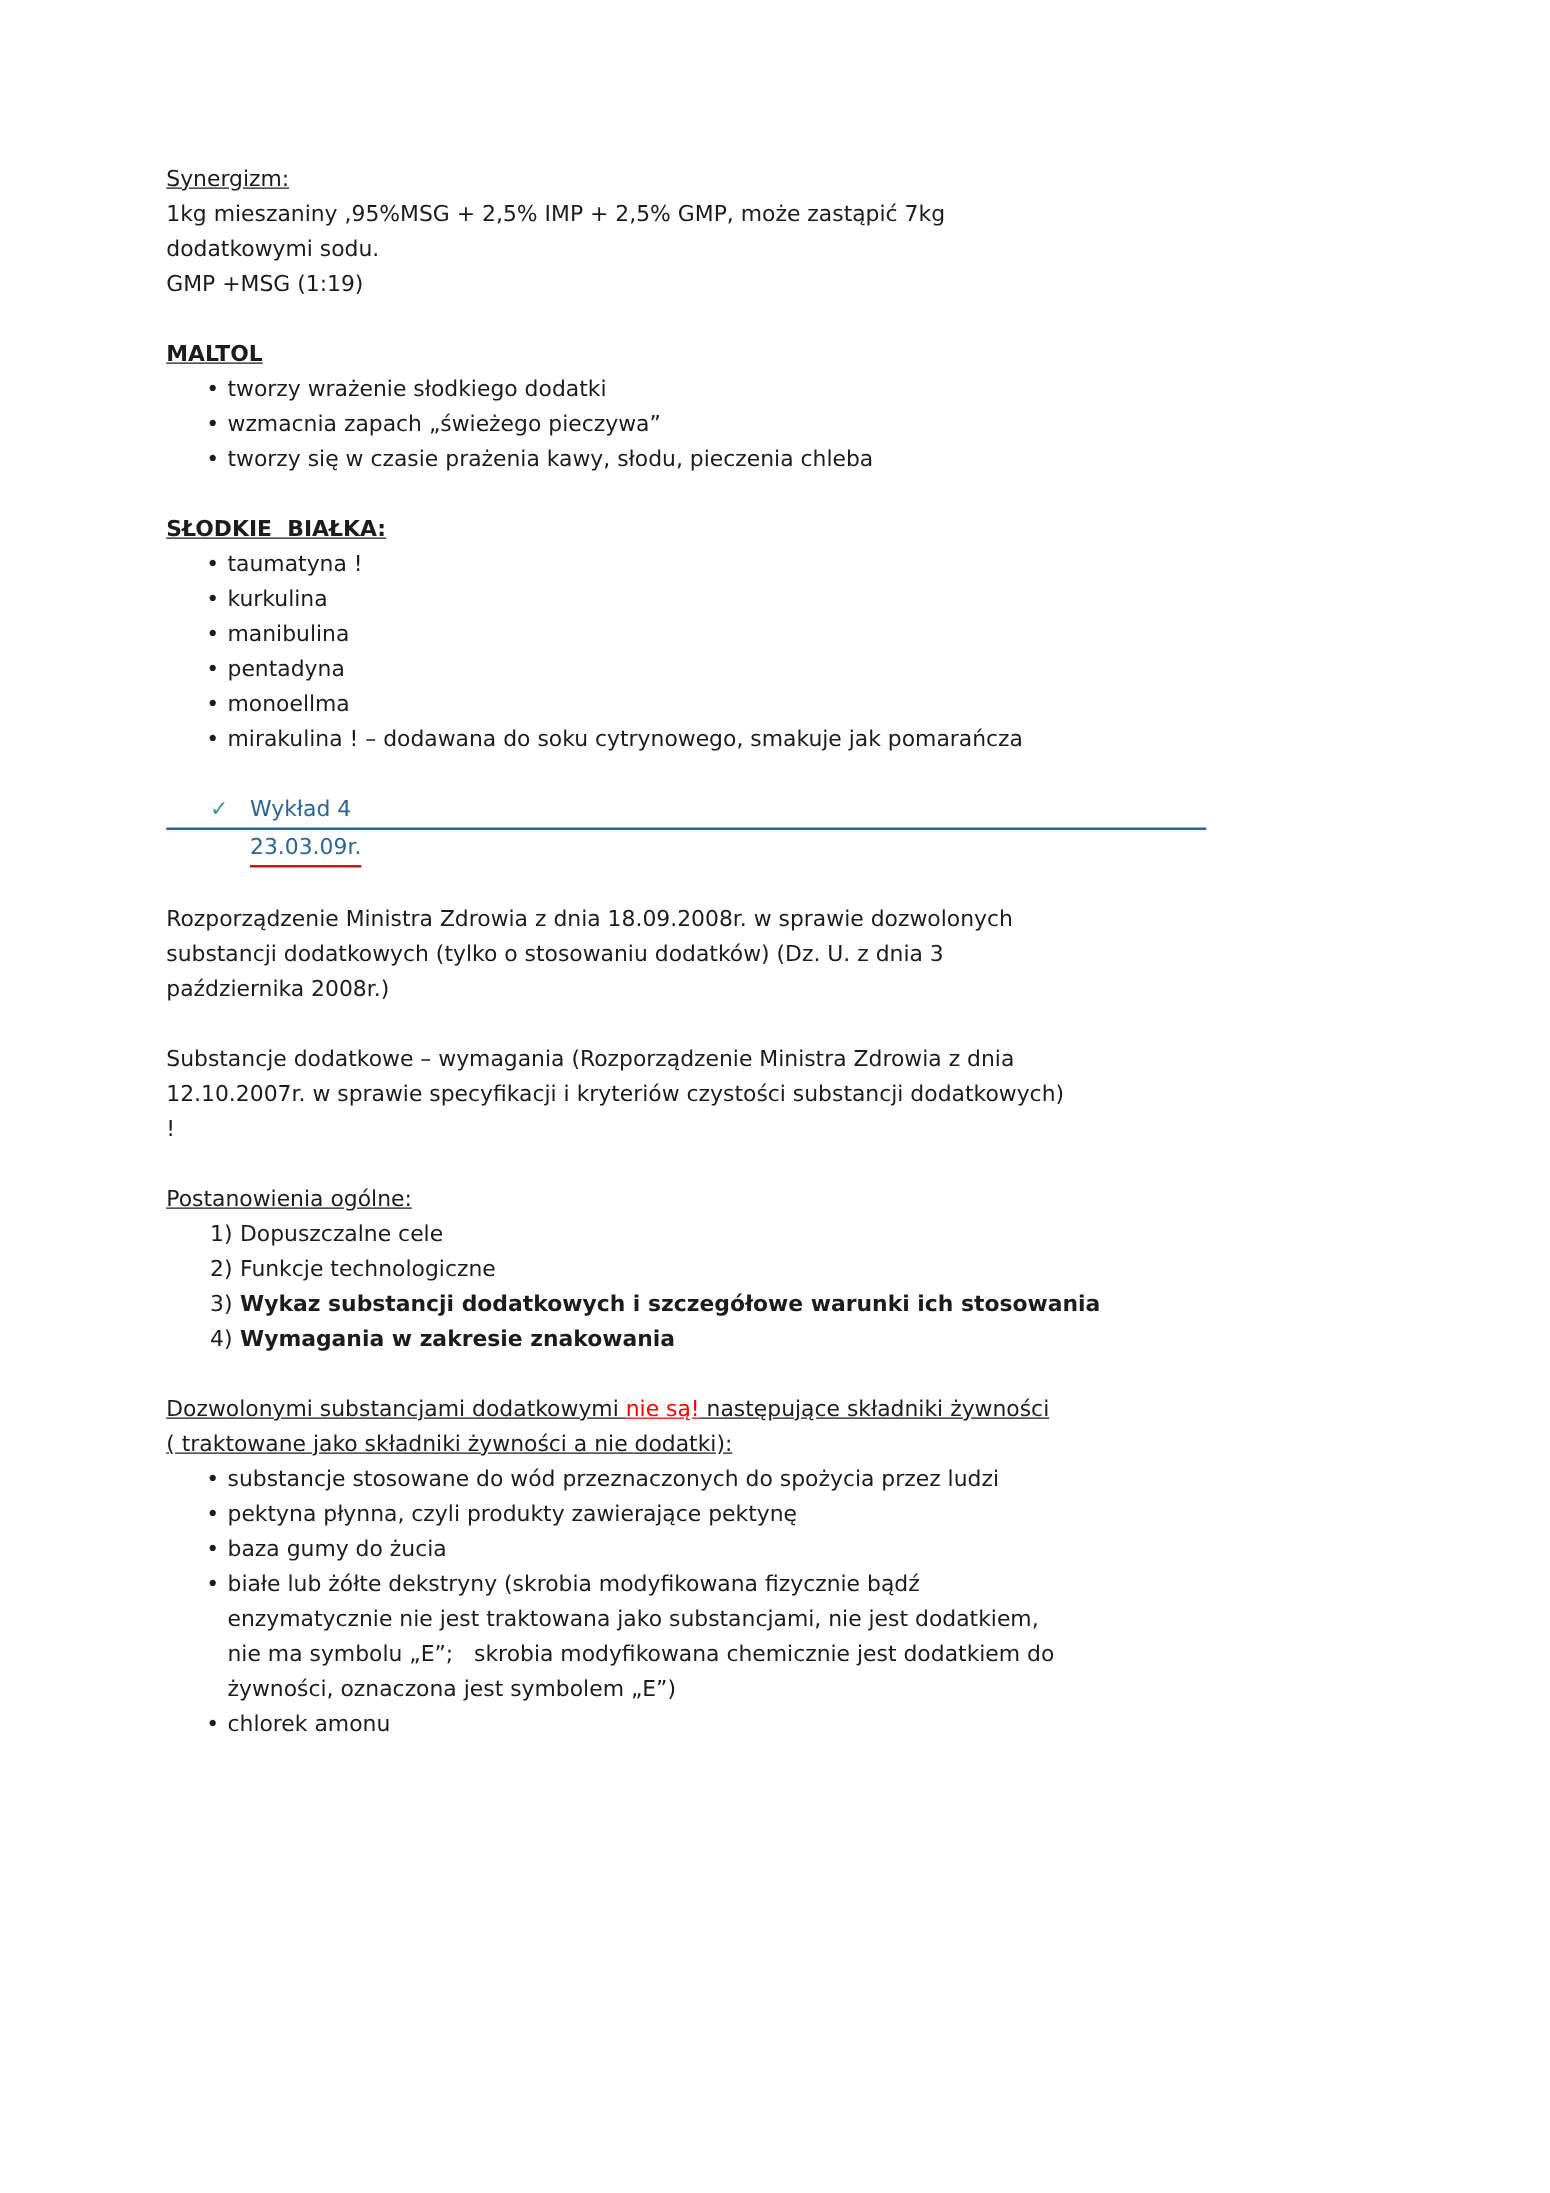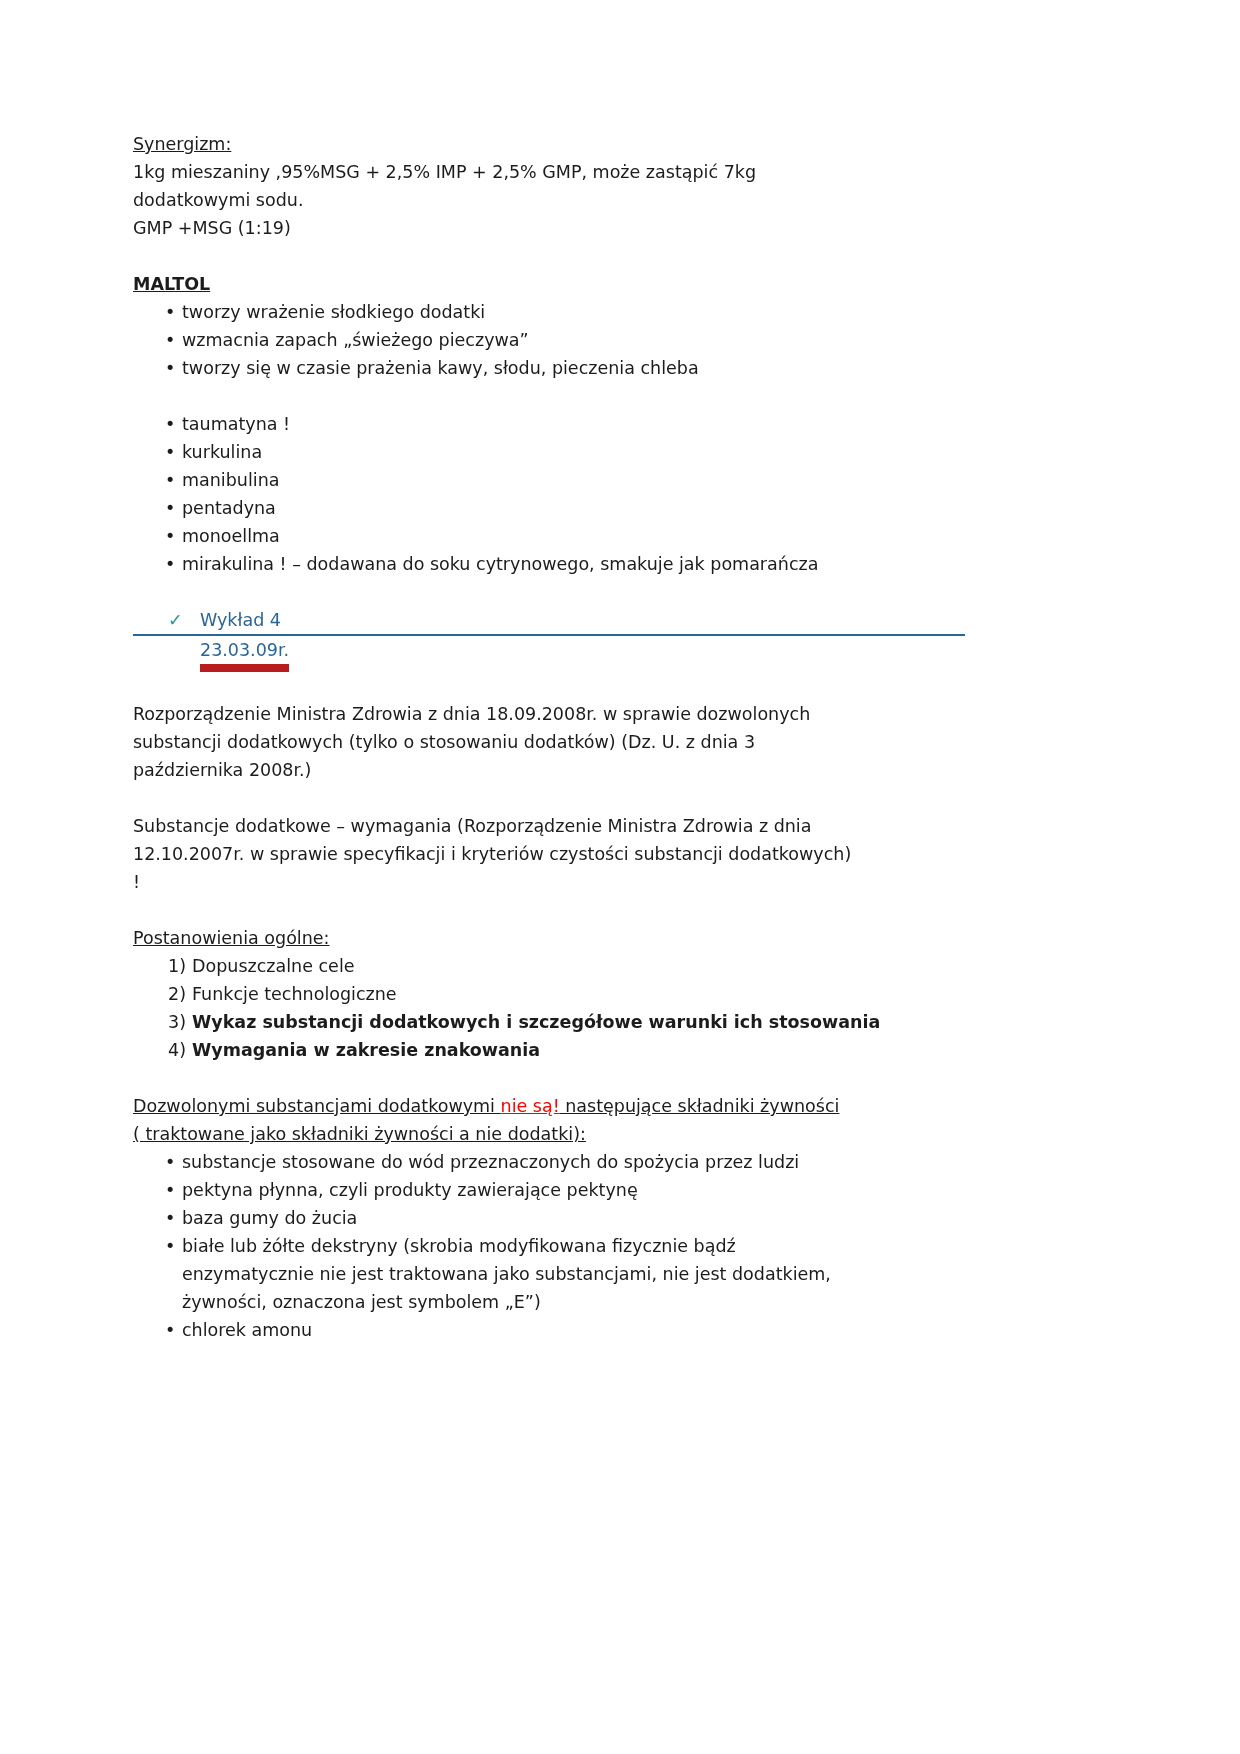--- a/index.html
+++ b/index.html
@@ -50,21 +50,21 @@
     color: #2E9A98;
     font-weight: bold;
   }
   .wyklad-title {
     flex: 1;
     color: #2B6596;
   }
   .wyklad-date-row { padding-left: 67px; }
   .wyklad-date {
     color: #2B6596;
-    border-bottom: 8px solid #b91c1c;
+    border-bottom: 2px solid #b91c1c;
     display: inline-block;
   }
   .red-bold {
     color: #FF0000;
     font-weight: normal;
     text-decoration: underline;
   }
 </style>
 </head>
 <body>
@@ -81,20 +81,21 @@
   <section class="gap">
     <p class="u b">MALTOL</p>
     <ul class="bullets">
       <li><span>tworzy wrażenie słodkiego dodatki</span></li>
       <li><span>wzmacnia zapach „świeżego pieczywa”</span></li>
       <li><span>tworzy się w czasie prażenia kawy, słodu, pieczenia chleba</span></li>
     </ul>
   </section>
 
   <section class="gap">
+    <p class="u b">SŁODKIE &nbsp;BIAŁKA:</p>
     <ul class="bullets">
       <li><span>taumatyna !</span></li>
       <li><span>kurkulina</span></li>
       <li><span>manibulina</span></li>
       <li><span>pentadyna</span></li>
       <li><span>monoellma</span></li>
       <li><span>mirakulina ! – dodawana do soku cytrynowego, smakuje jak pomarańcza</span></li>
     </ul>
   </section>
 
@@ -137,19 +138,20 @@
     <div class="line">
       <span class="u">( traktowane jako składniki żywności a nie dodatki):</span>
     </div>
     <ul class="bullets">
       <li><span>substancje stosowane do wód przeznaczonych do spożycia przez ludzi</span></li>
       <li><span>pektyna płynna, czyli produkty zawierające pektynę</span></li>
       <li><span>baza gumy do żucia</span></li>
       <li>
         <div class="line">białe lub żółte dekstryny (skrobia modyfikowana fizycznie bądź</div>
         <div class="line cont">enzymatycznie nie jest traktowana jako substancjami, nie jest dodatkiem,</div>
+        <div class="line cont">nie ma symbolu „E”;&nbsp;&nbsp; skrobia modyfikowana chemicznie jest dodatkiem do</div>
         <div class="line cont">żywności, oznaczona jest symbolem „E”)</div>
       </li>
       <li><span>chlorek amonu</span></li>
     </ul>
   </section>
 
 </div>
 
 </body></html>

